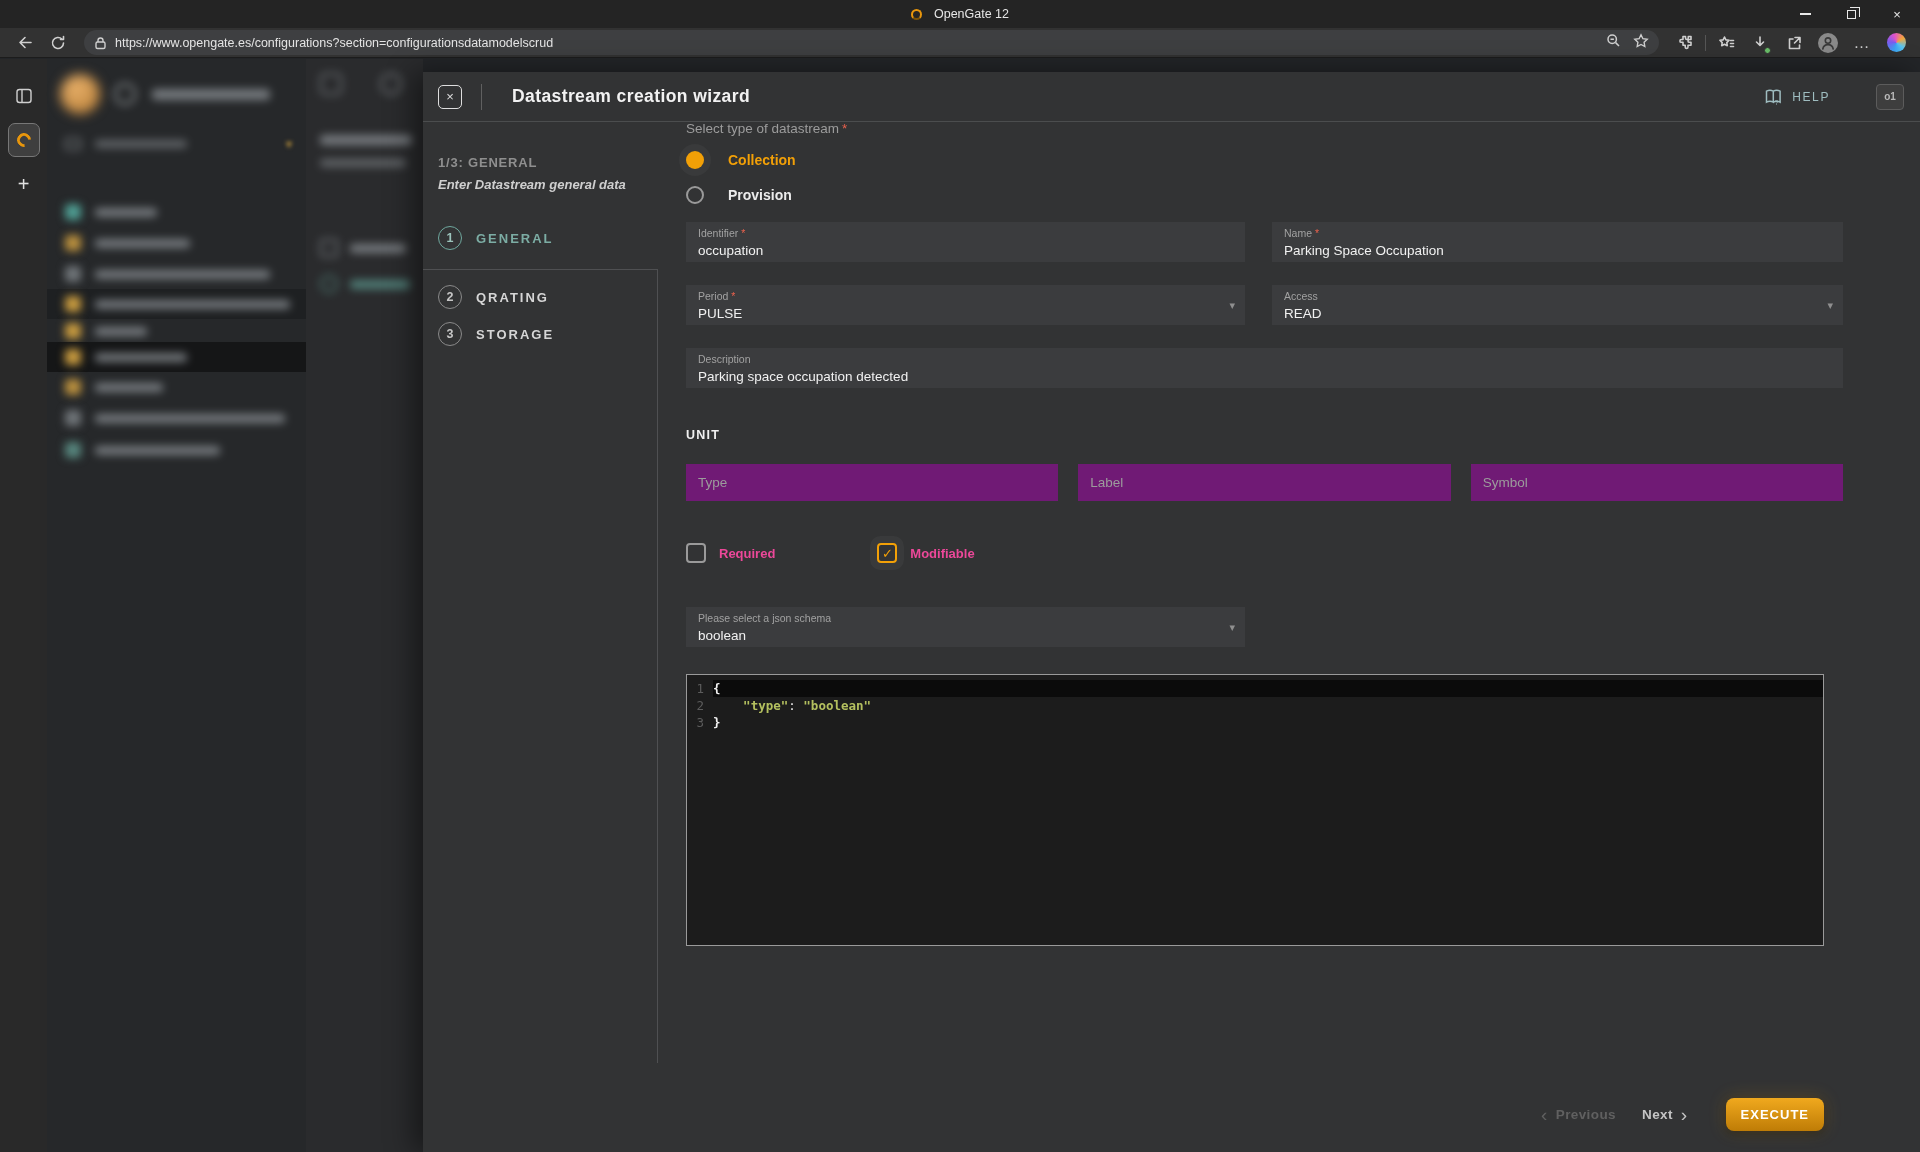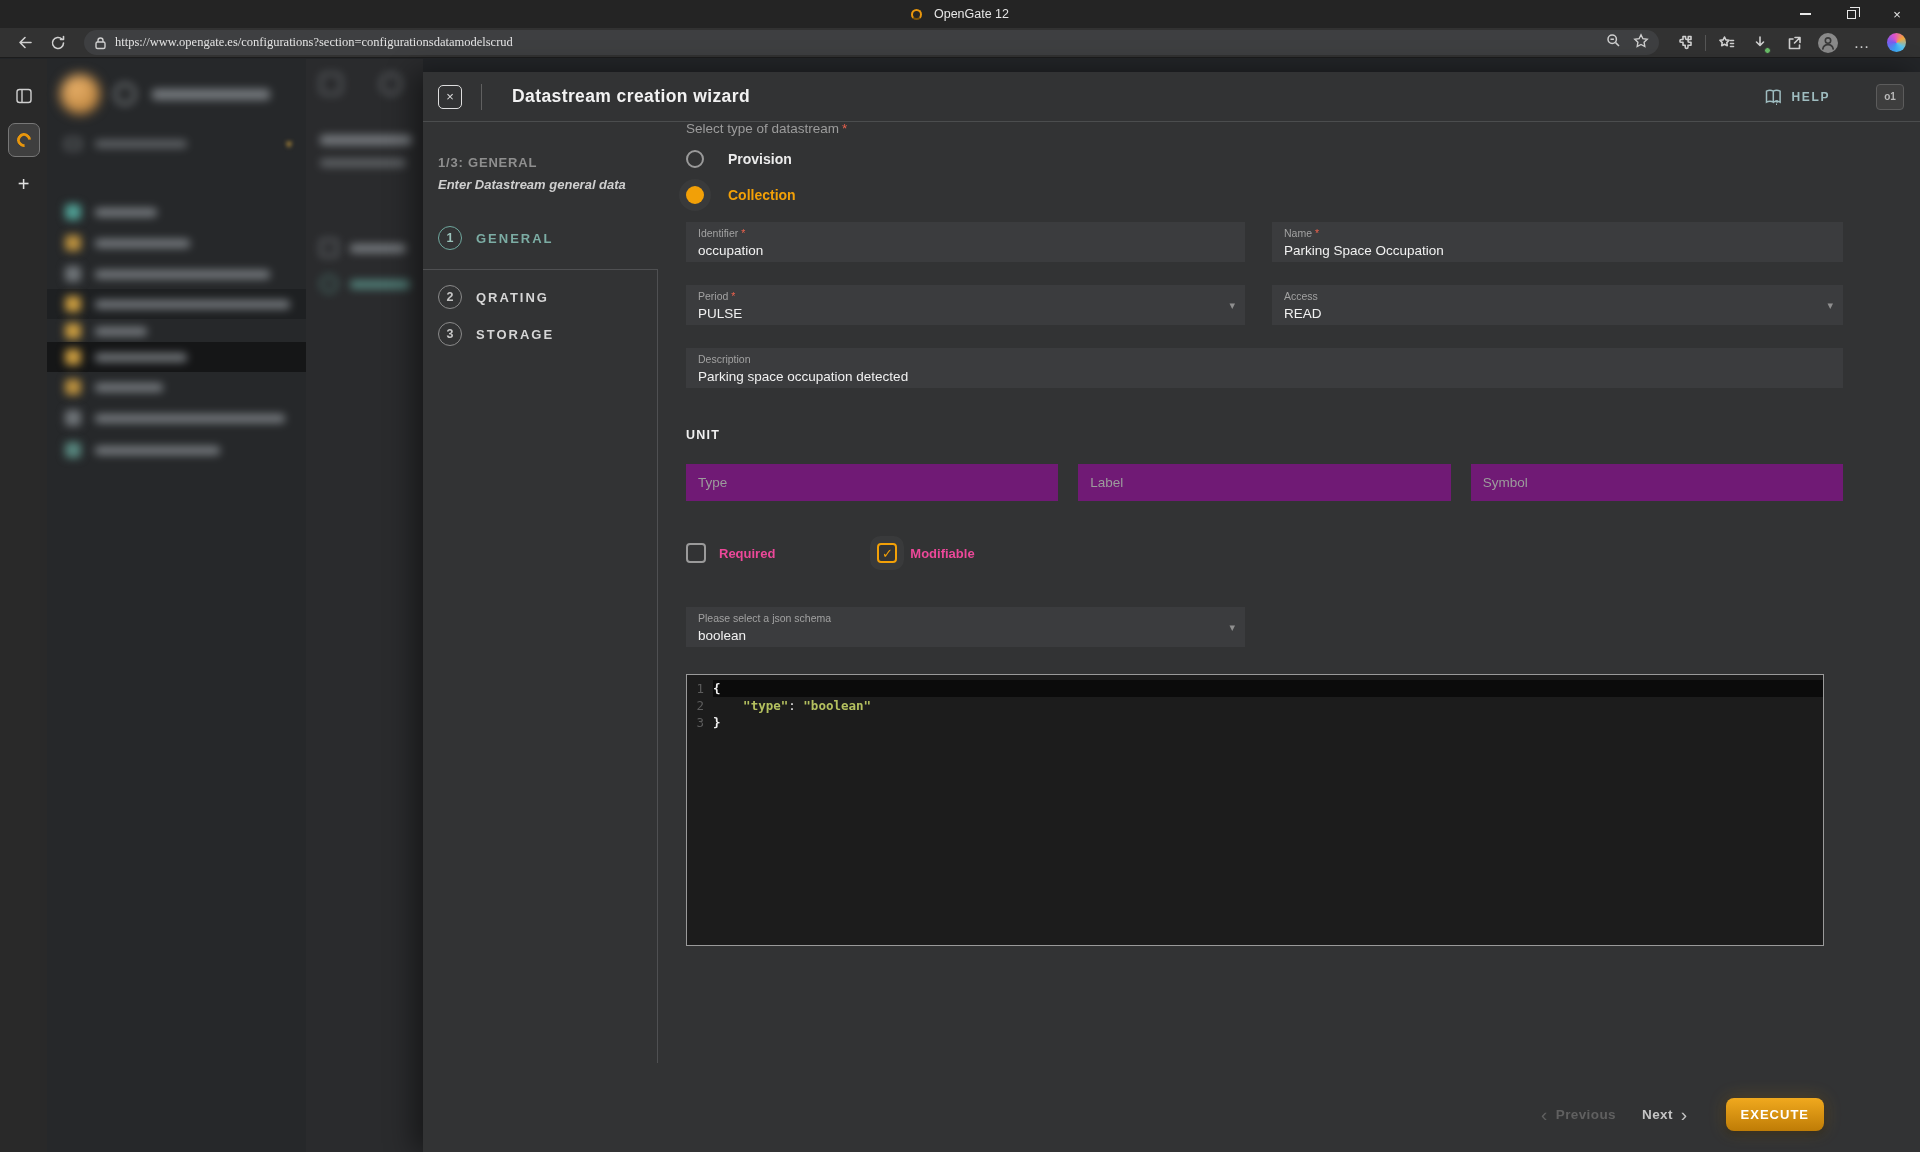--- a/index.html
+++ b/index.html
@@ -19,21 +19,21 @@
   .min-glyph { width:11px; height:1.5px; background:#e8e8e8; }
   .restore-glyph { width:9px; height:9px; border:1px solid #e8e8e8; position:relative; }
   .restore-glyph::before { content:""; position:absolute; left:2px; top:-4px; width:9px; height:9px;
                            border:1px solid #e8e8e8; border-left:none; border-bottom:none; }
 
   .toolbar { position:absolute; left:0; top:28px; width:1920px; height:30px; background:#323232;
              display:flex; align-items:center; padding:0 10px; gap:6px; border-bottom:1px solid #1c1c1c; }
   .tool-ic { width:28px; height:26px; display:flex; align-items:center; justify-content:center; flex:0 0 auto; }
   .tool-ic svg { stroke:#cfcfcf; fill:none; stroke-width:1.6; stroke-linecap:round; stroke-linejoin:round; }
   .url-pill { flex:1 1 auto; height:25px; background:#3e3f41; border-radius:13px; display:flex;
-              align-items:center; padding:8px 10px; gap:8px; margin:0 6px;font-family:Liberation Serif, serif; }
+              align-items:center; padding:8px 10px; gap:8px; margin:0 6px; }
   .url-text { color:#e4e4e4; font-size:12.5px; flex:1 1 auto; white-space:nowrap; overflow:hidden; }
   .pill-right { display:flex; gap:12px; align-items:center; }
   .tb-divider { width:1px; height:16px; background:#565656; }
   .avatar-circle { width:20px; height:20px; border-radius:50%; background:#8a8a8a; overflow:hidden;
                    display:flex; align-items:center; justify-content:center; }
   .copilot { width:19px; height:19px; border-radius:50%;
              background:conic-gradient(from 200deg,#3aa0f3,#7a5cf0,#e052c8,#f3a53a,#57c4f0,#3aa0f3); }
   .dl-wrap { position:relative; }
   .green-dot { position:absolute; right:3px; bottom:2px; width:7px; height:7px; border-radius:50%;
                background:#6abf69; border:1px solid #323232; }
@@ -77,21 +77,21 @@
   
   .wizard { position:absolute; left:423px; top:13px; width:1497px; height:1080px; background:#323334;
             box-shadow:-10px 0 26px rgba(0,0,0,.45); }
   .wz-header { position:absolute; left:0; top:0; width:100%; height:50px; border-bottom:1px solid #4b4d4e;
                display:flex; align-items:center; }
   .wz-close { width:24px; height:24px; margin-left:15px; border:1.6px solid #dedede; border-radius:5px;
               color:#dedede; font-size:13px; display:flex; align-items:center; justify-content:center; }
   .wz-hdiv { width:1px; height:26px; background:#606060; margin-left:19px; }
   .wz-title { margin-left:30px; color:#f2f2f2; font-size:17.5px; font-weight:600; letter-spacing:.4px; }
   .wz-help { margin-left:auto; display:flex; align-items:center; gap:8px; color:#9fbdc0;
-             font-size:12px; font-weight:700; letter-spacing:1.6px; }
+             font-size:12px; font-weight:400; letter-spacing:1.6px; }
   .wz-help svg { stroke:#9fbdc0; fill:none; stroke-width:1.5; }
   .wz-logo { width:28px; height:26px; margin:0 16px 0 46px; background:#3e3e3e; border:1px solid #5c5c5c;
              border-radius:4px; color:#b9b9b9; font-size:10px; font-weight:700;
              display:flex; align-items:center; justify-content:center; }
 
   
   .stepper { position:absolute; left:0; top:50px; width:234px; bottom:0; }
   .stepper-vline { position:absolute; left:234px; top:197px; bottom:89px; width:1px; background:#4f5052; }
   .stp-head { position:absolute; left:15px; top:33px; color:#8f8f8f; font-size:13px; font-weight:700;
               letter-spacing:.8px; }
@@ -364,27 +364,27 @@
       </div>
     </div>
     <div class="stepper-vline"></div>
 
     <div class="form-area">
 
       <div class="f-label" style="margin-top:12px">
         <span>Select type of datastream</span><span class="req">*</span>
       </div>
 
+      <div class="radio-row" style="margin-top:12px">
+        <span class="radio on"></span>
+        <span class="radio-label-on">Collection</span>
+      </div>
       <div class="radio-row" style="margin-top:11px">
         <span class="radio off"></span>
         <span class="radio-label-off">Provision</span>
-      </div>
-      <div class="radio-row" style="margin-top:12px">
-        <span class="radio on"></span>
-        <span class="radio-label-on">Collection</span>
       </div>
 
       <div class="row2" style="margin-top:15px">
         <div class="field w-left">
           <div class="lab"><span>Identifier</span><span class="req">*</span></div>
           <div class="val">occupation</div>
         </div>
         <div class="field w-right">
           <div class="lab"><span>Name</span><span class="req">*</span></div>
           <div class="val">Parking Space Occupation</div>

